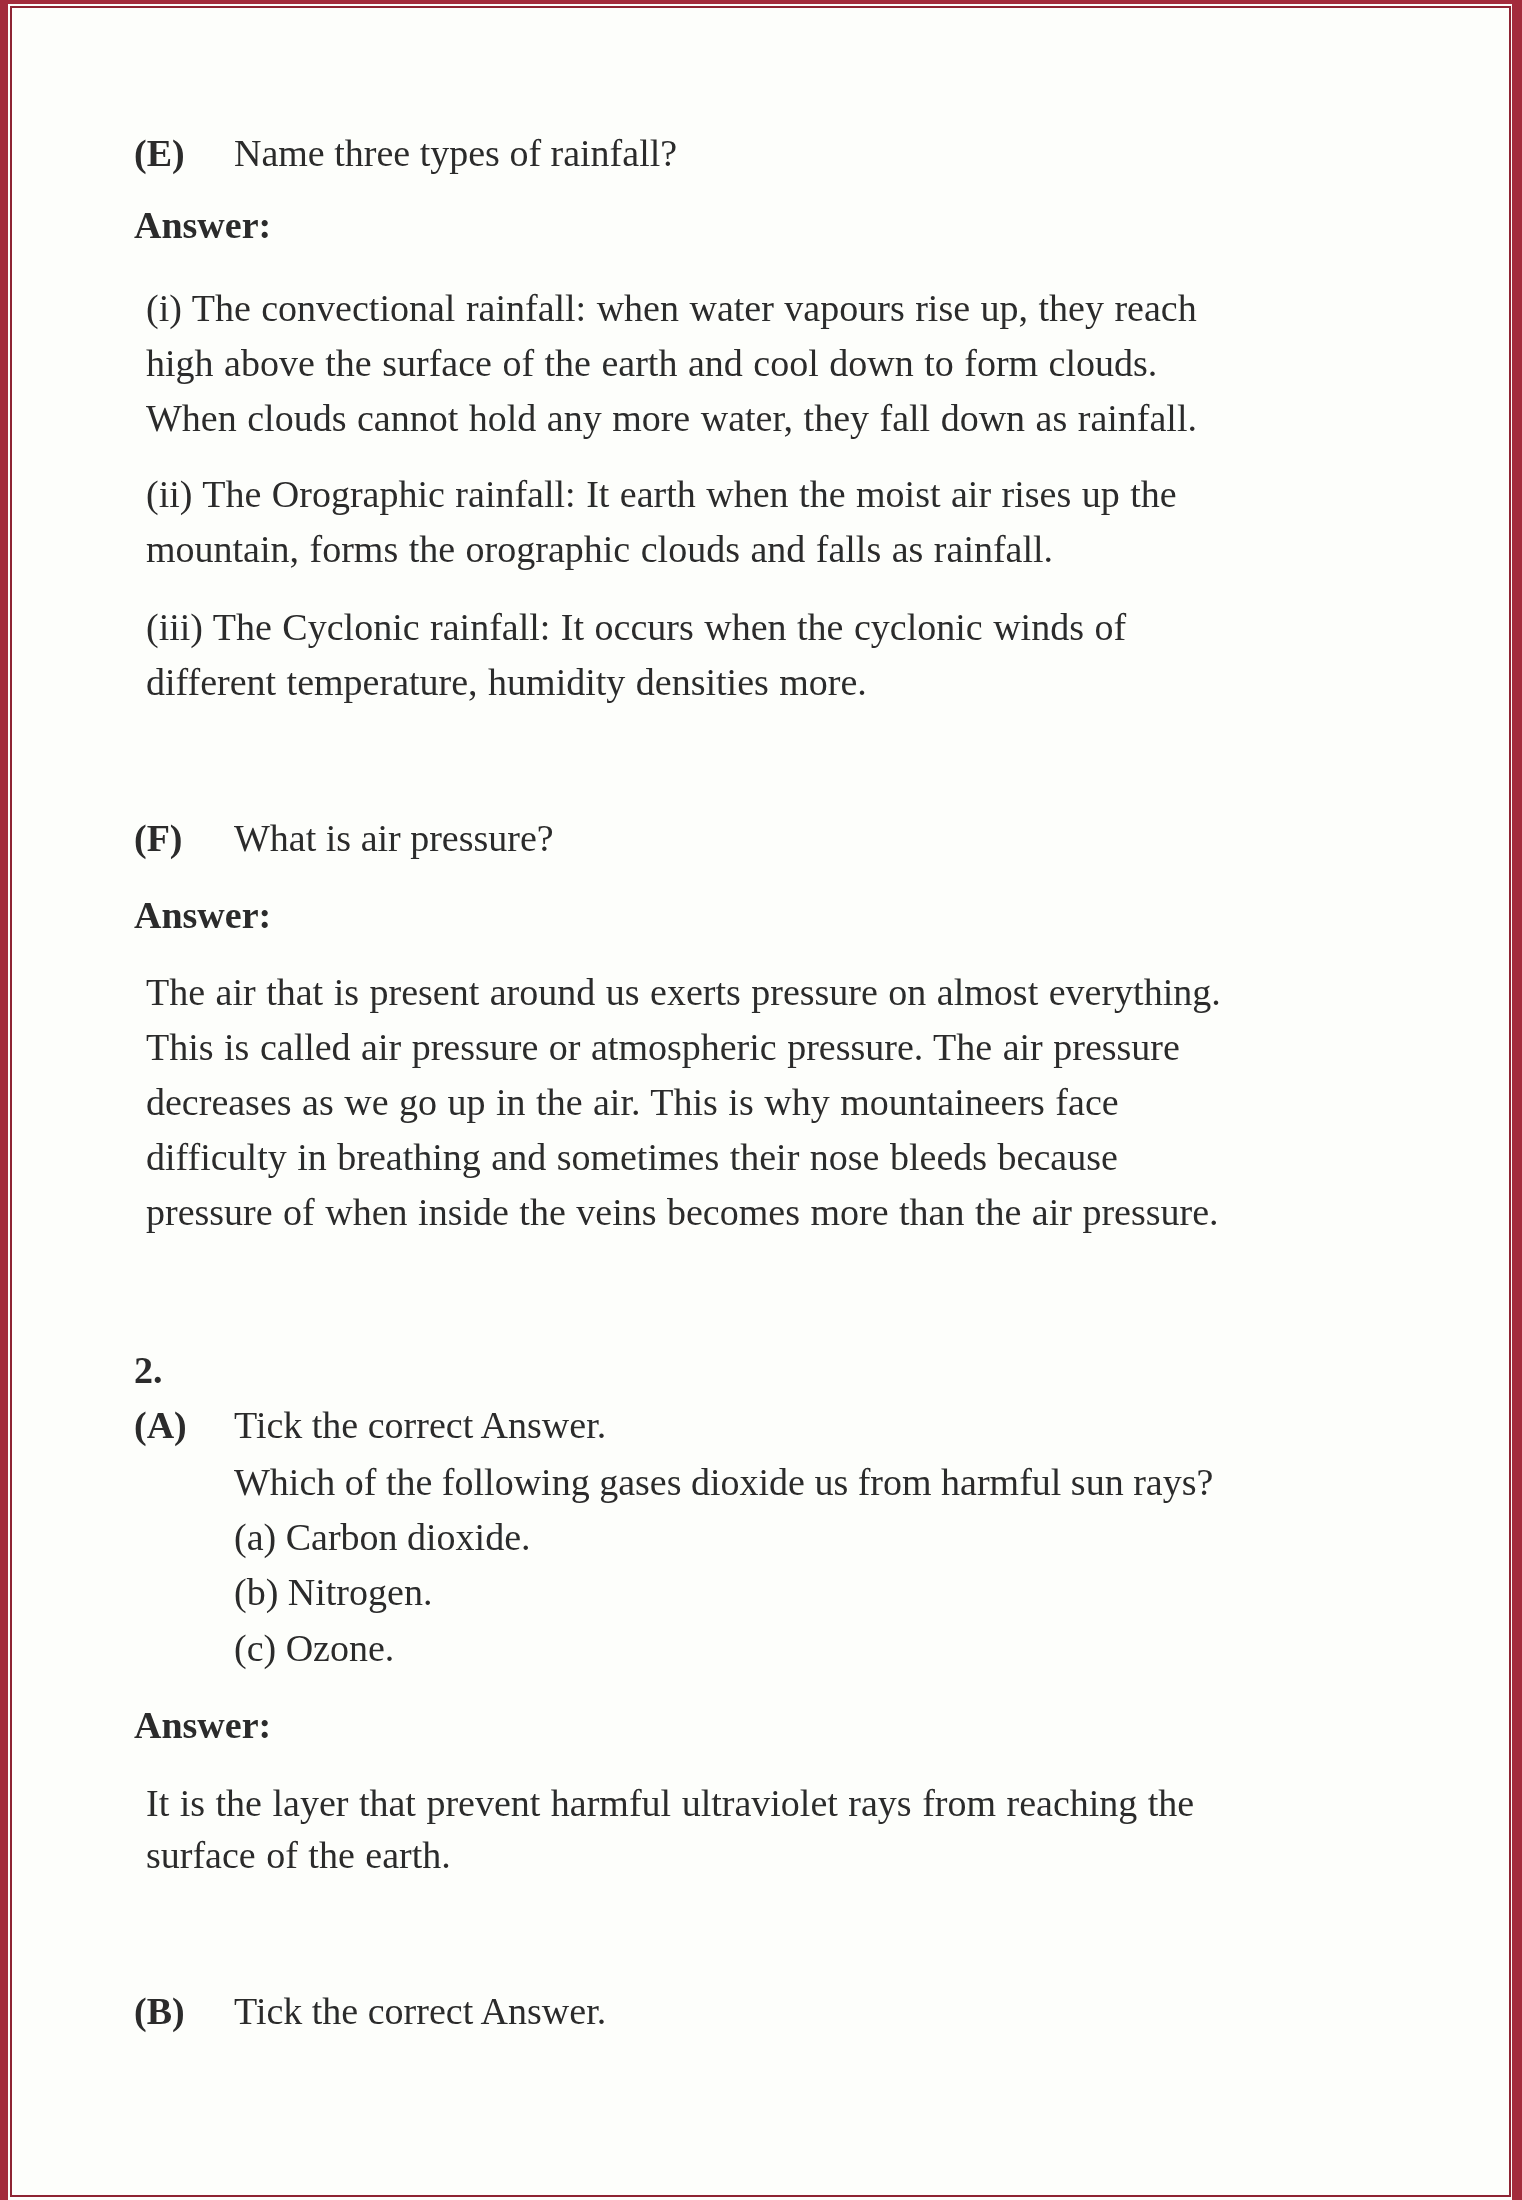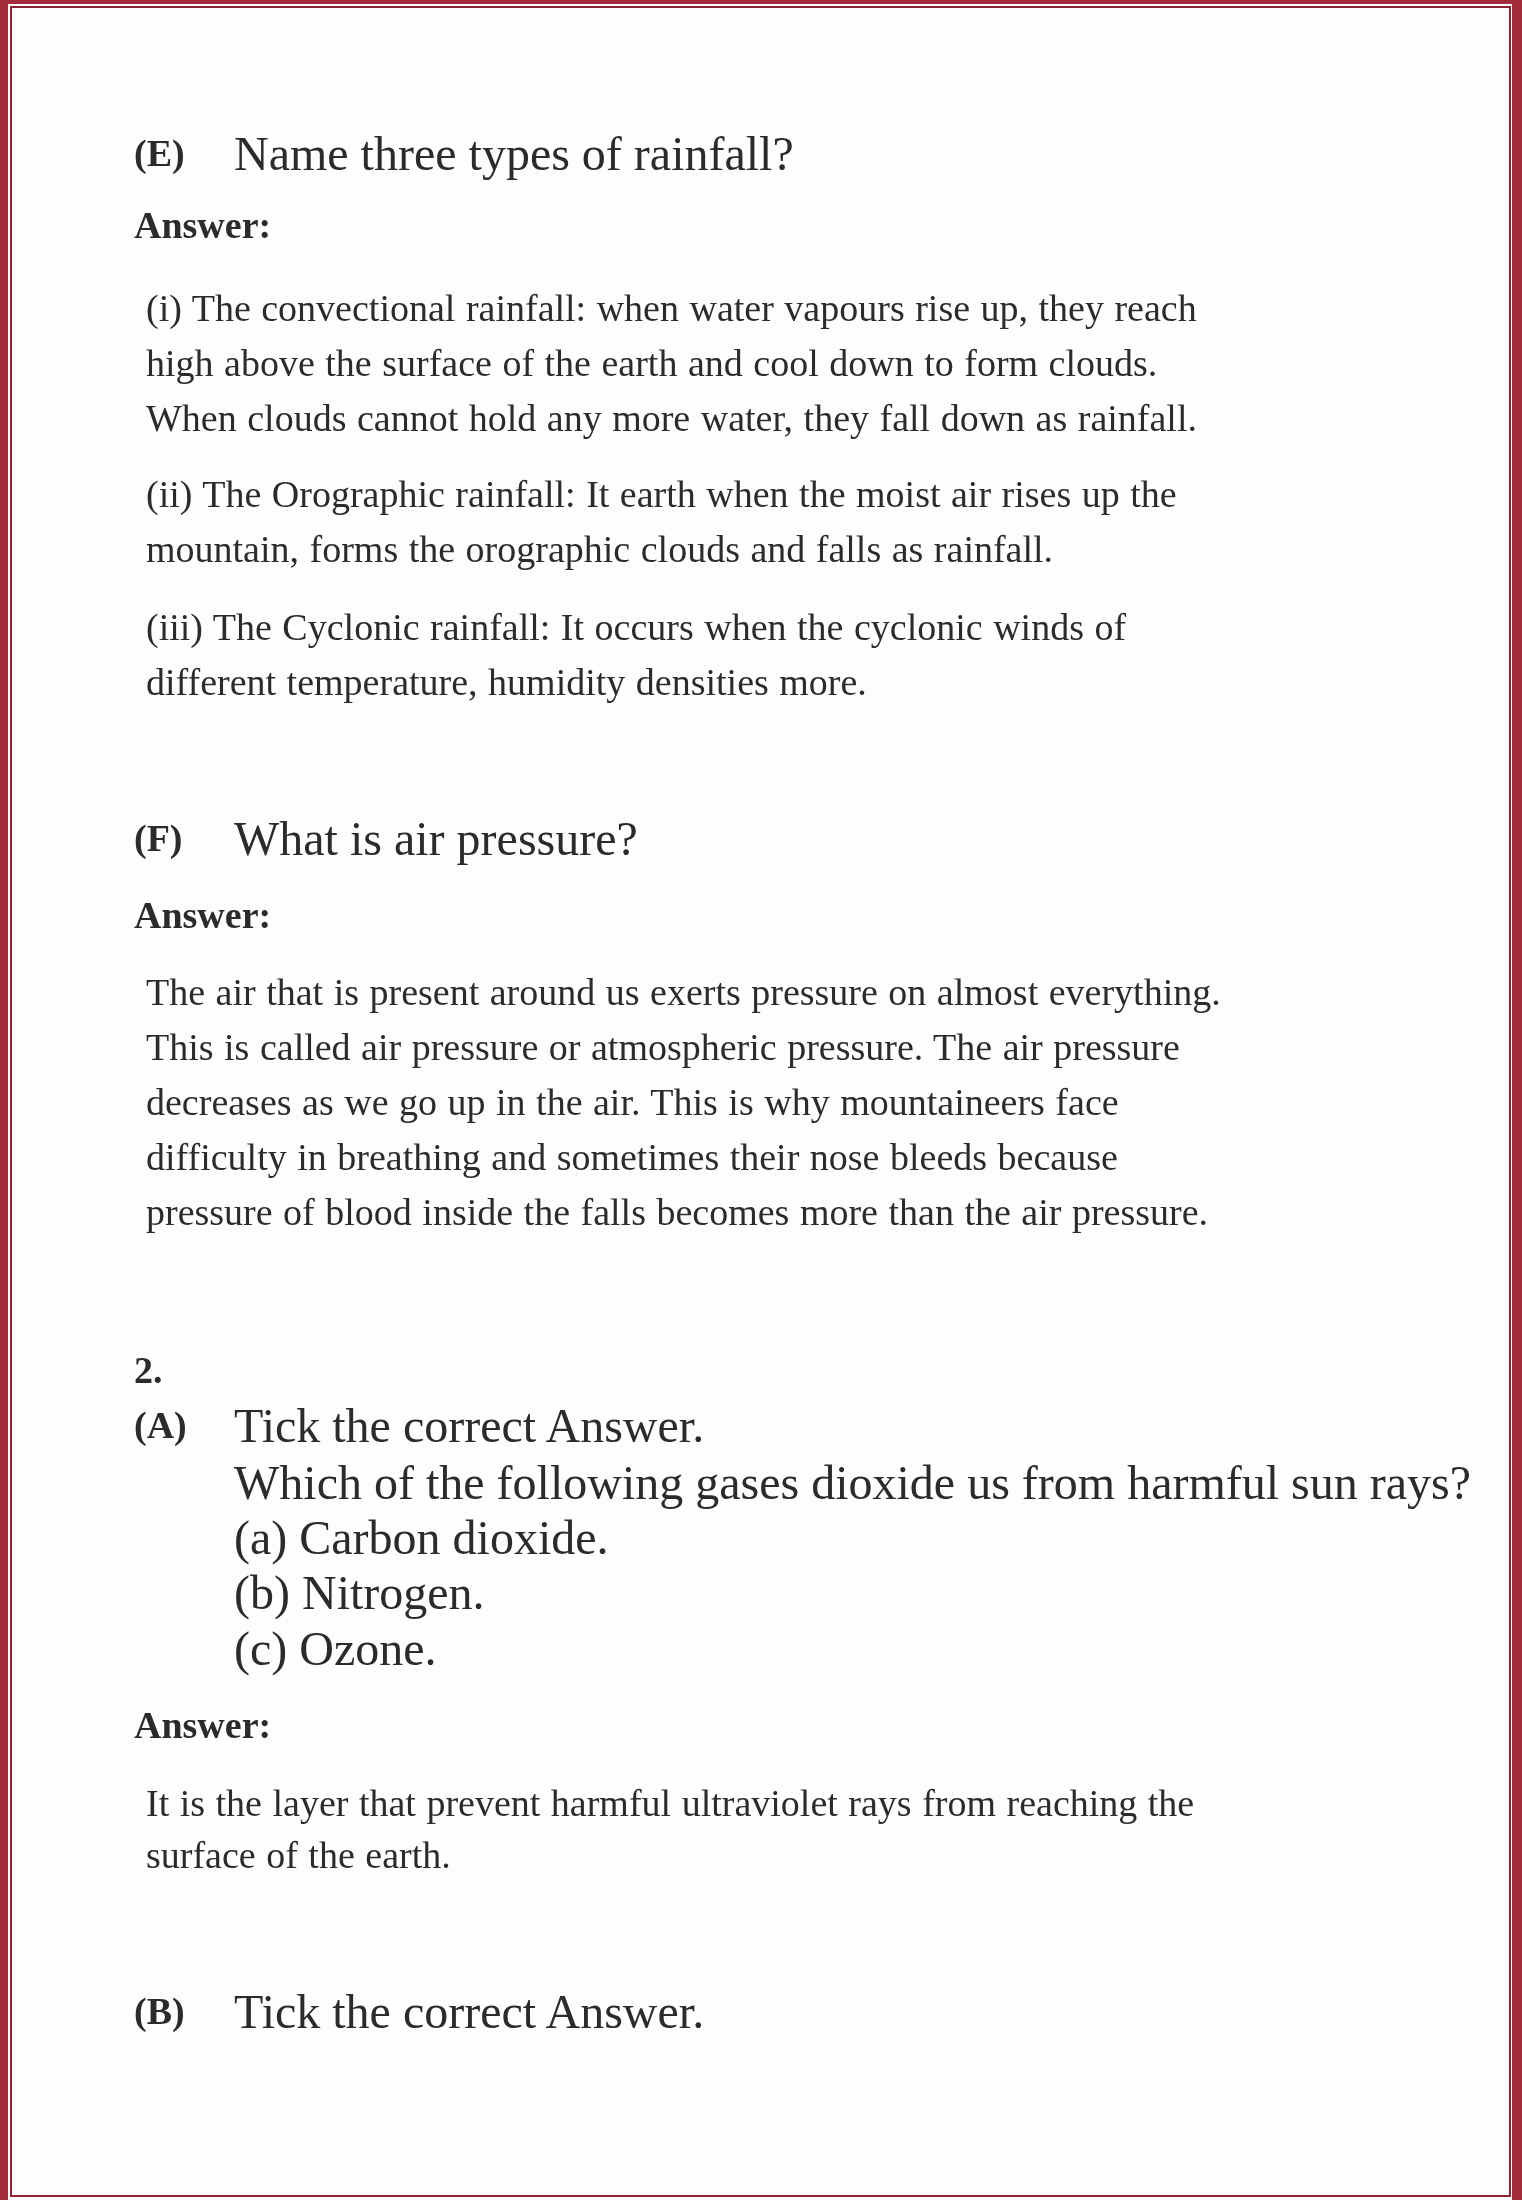--- a/index.html
+++ b/index.html
@@ -16,21 +16,21 @@
     position: absolute; left: 10px; top: 6px; width: 1497px; height: 2187px;
     border: 2px solid #8e2433; box-sizing: content-box;
   }
   .line {
     position: absolute; left: 134px; white-space: nowrap;
     font-size: 38px; line-height: 55px; height: 55px;
     word-spacing: 1px;
     margin-left: 12px;
   }
   .label { position: absolute; left: 134px; font-weight: bold; font-size: 38px; line-height: 55px; white-space: nowrap; }
-  .qtext { position: absolute; left: 234px; font-size: 48px; line-height: 55px; white-space: nowrap; }
+  .qtext { position: absolute; left: 234px; font-size: 38px; line-height: 55px; white-space: nowrap; }
 </style>
 </head>
 <body>
 
 <div class="border-outer-left"></div>
 <div class="border-outer-top"></div>
 <div class="border-outer-right"></div>
 <div class="border-inner"></div>
 
 <div>
@@ -50,21 +50,21 @@
 
 <div>
   <span class="label" style="top:811px">(F)</span>
   <span class="qtext" style="top:811px">What  is air pressure?</span>
   <span class="label" style="top:888px">Answer:</span>
   <div>
     <div class="line" style="top:965px">The air that is present around us exerts pressure on almost everything.</div>
     <div class="line" style="top:1020px">This is called air pressure or atmospheric pressure. The air pressure</div>
     <div class="line" style="top:1075px">decreases as we go up in the air. This is why mountaineers face</div>
     <div class="line" style="top:1130px">difficulty in breathing and sometimes their nose bleeds because</div>
-    <div class="line" style="top:1185px">pressure of blood inside the falls becomes more than the air pressure.</div>
+    <div class="line" style="top:1185px">pressure of when inside the veins becomes more than the air pressure.</div>
   </div>
 </div>
 
 <div>
   <span class="label" style="top:1343px">2.</span>
 
   <div>
     <span class="label" style="top:1398px">(A)</span>
     <span class="qtext" style="top:1398px">Tick the correct Answer.</span>
     <span class="qtext" style="top:1455px">Which of the following gases dioxide us from harmful sun rays?</span>

